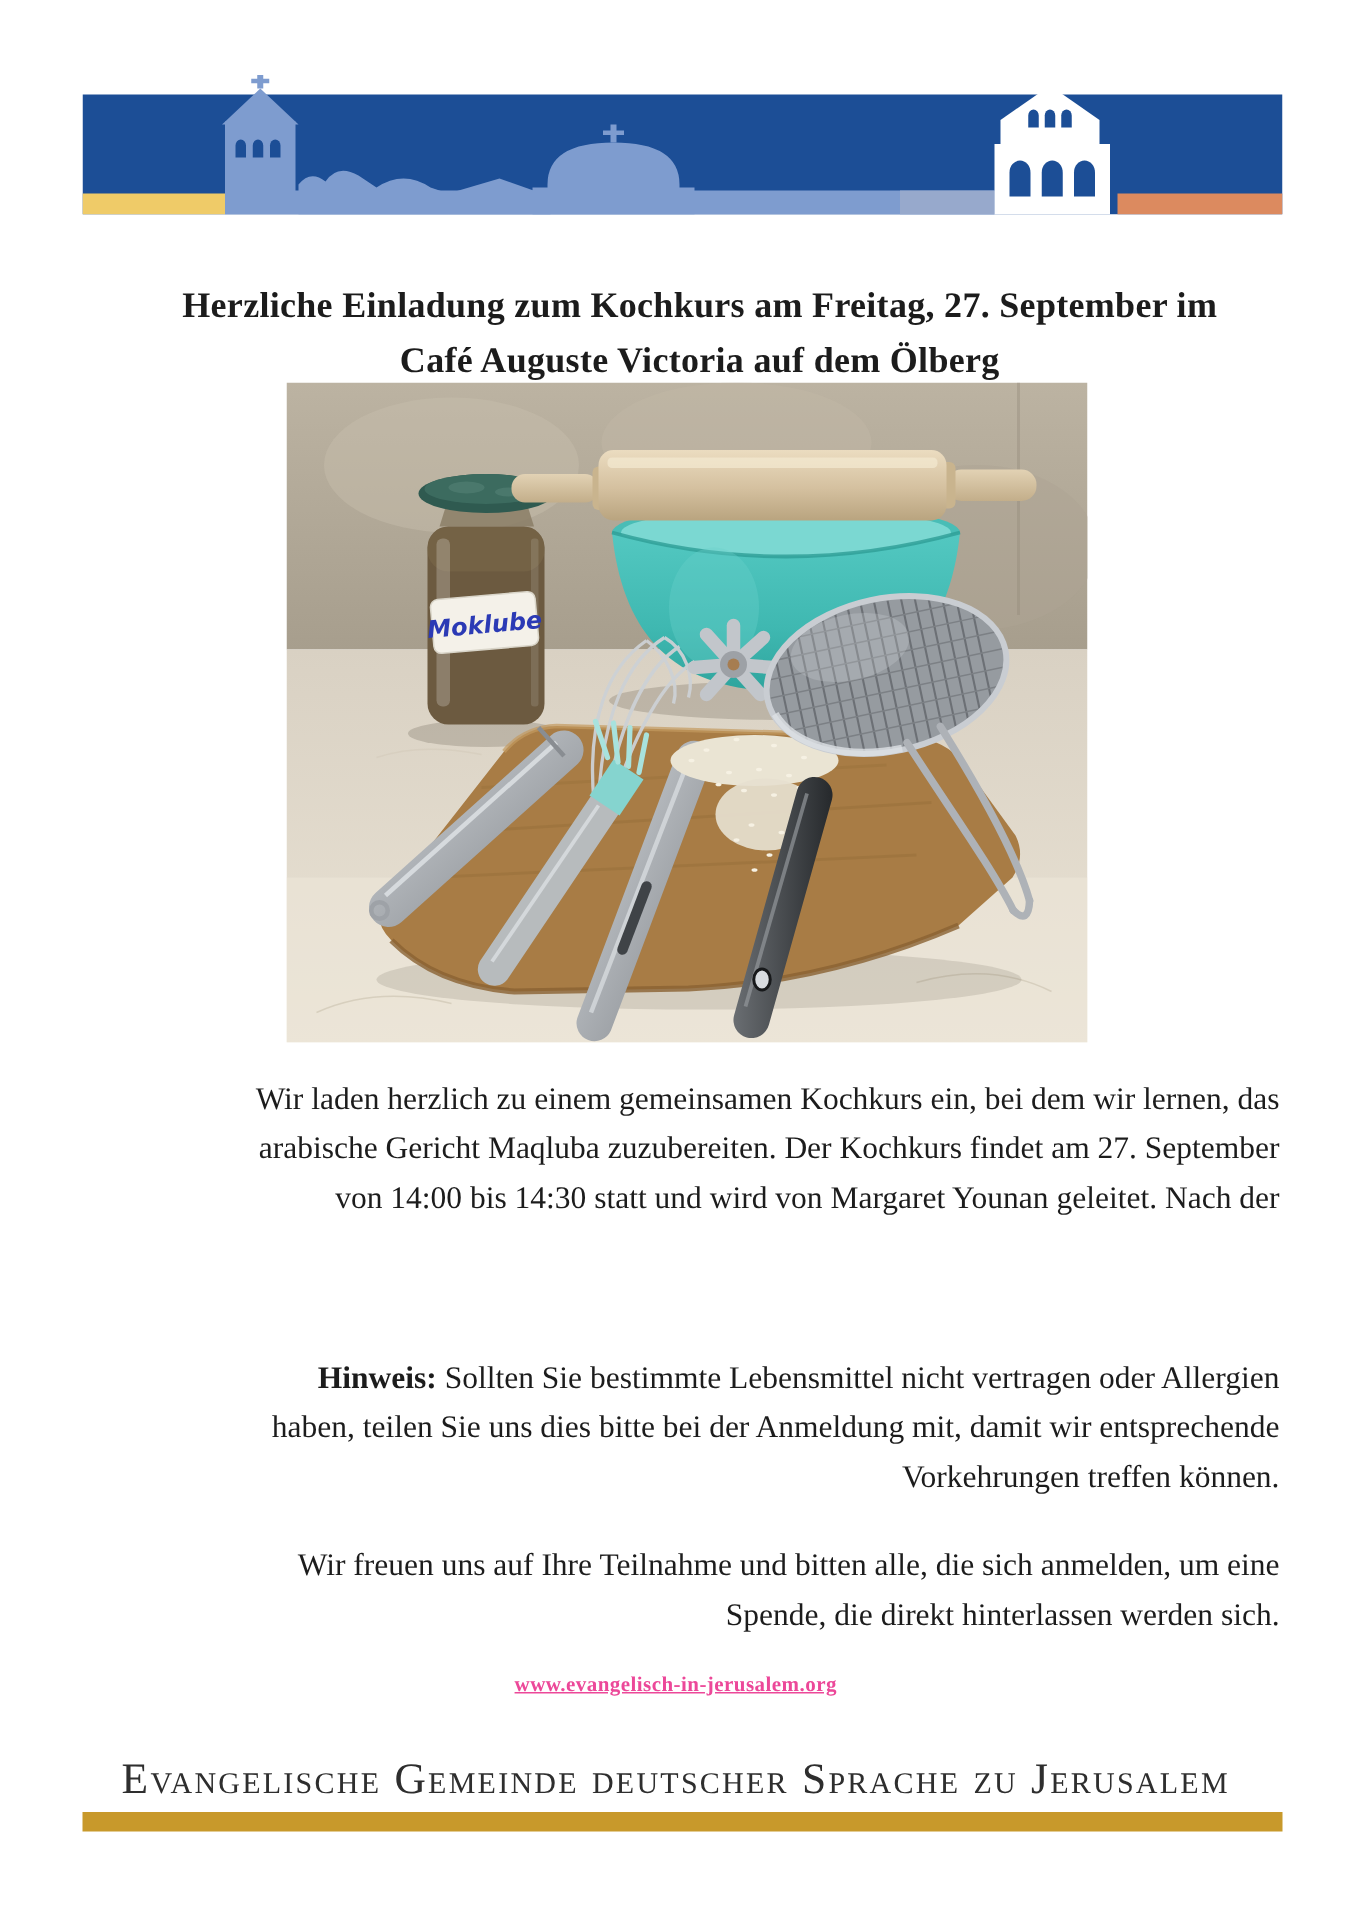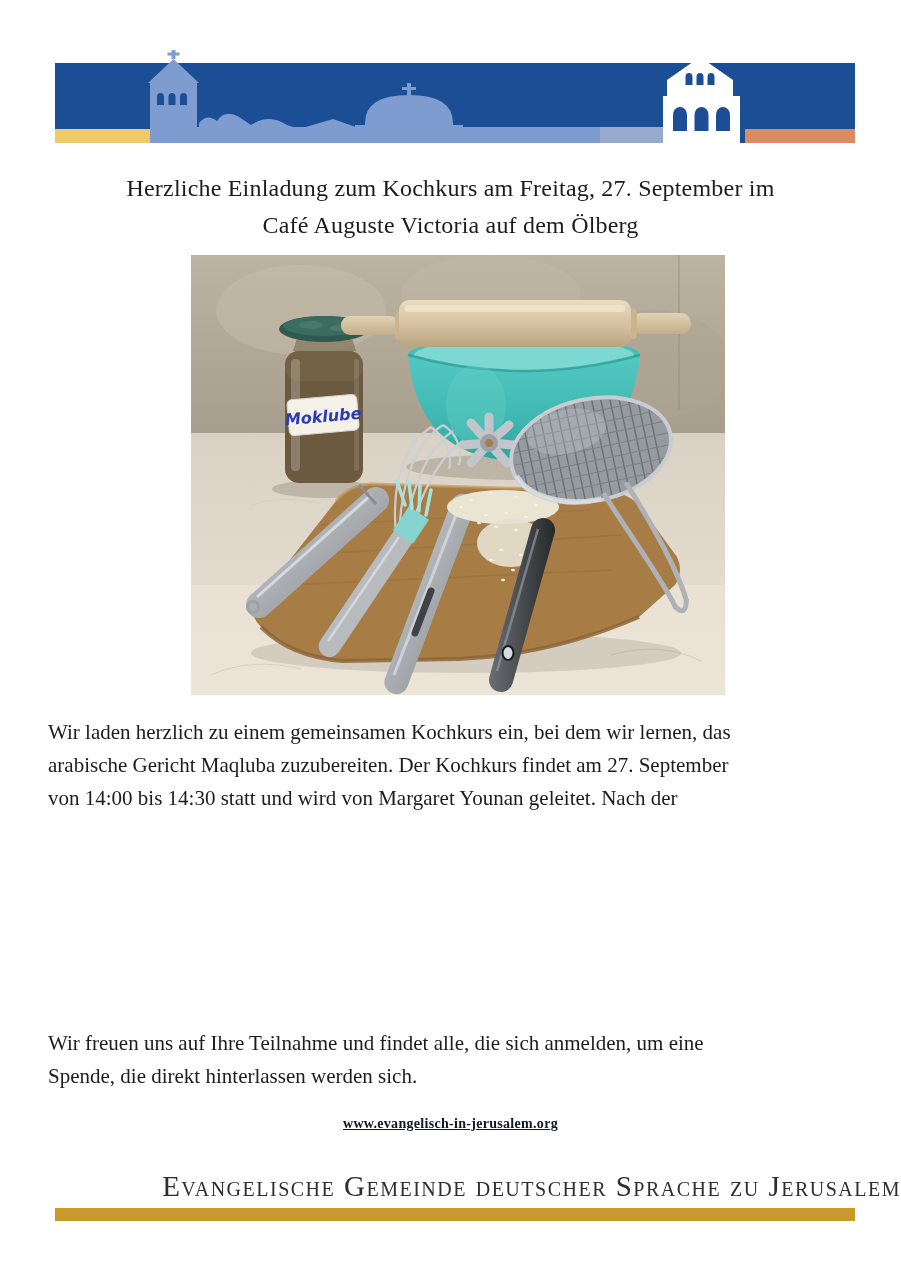--- a/index.html
+++ b/index.html
@@ -2,36 +2,36 @@
 <html><head>
 <meta charset="utf-8">
 <style>
   html,body { margin:0; padding:0; background:#ffffff; }
   .page {
     position:relative; width:901px; height:1276px; background:#ffffff;
     font-family:"Liberation Serif", serif; color:#1c1c1c; overflow:hidden;
   }
   .banner { position:absolute; left:55px; top:48px; width:800px; height:95px; display:block; }
   .title {
-    position:absolute; left:40px; top:170px; width:821px; margin:0;
-    font-size:24px; font-weight:normal; line-height:37px; text-align:center; letter-spacing:0.2px;
+    position:absolute; left:40px; top:170px; width:821px; margin:16px;
+    font-size:24px; font-weight:bold; line-height:37px; text-align:center; letter-spacing:0.2px;
   }
   .photo { position:absolute; left:191px; top:255px; width:534px; height:440px; display:block; }
-  .para { position:absolute; left:48px; width:805px; text-align:left; font-size:21px; line-height:33px; }
+  .para { position:absolute; left:48px; width:805px; text-align:right; font-size:21px; line-height:33px; }
   .p1 { top:716px; }
   .p2 { top:902px; }
   .p3 { top:1027px; }
   .b { font-weight:bold; }
   .linkwrap { position:absolute; left:0; top:1114px; width:901px; text-align:center; }
   .weblink {
-    font-size:14px; font-weight:bold; color:#0f172a;
+    font-size:14px; font-weight:bold; color:#ec4899;
     text-decoration:underline; letter-spacing:0.3px; cursor:pointer;
   }
   .footer {
-    position:absolute; left:0; top:1166px; width:901px; text-align:right;
+    position:absolute; left:0; top:1166px; width:901px; text-align:center;
     font-variant:small-caps; font-size:29px; letter-spacing:1.5px; color:#2e2e2e; line-height:40px;
   }
   .goldbar { position:absolute; left:55px; top:1208px; width:800px; height:13px; background:#C8992B; }
 </style>
 </head>
 <body>
 
 <div class="page">
 
   <svg class="banner" viewBox="0 -15 800 95" aria-hidden="true">
@@ -296,23 +296,28 @@
       <path d="M450,366 Q458,378 462,362" stroke="#AEB2B7" stroke-width="5" fill="none" stroke-linecap="round"></path>
     </g>
   </svg>
 
   <div class="para p1">
     <div>Wir laden herzlich zu einem gemeinsamen Kochkurs ein, bei dem wir lernen, das</div>
     <div>arabische Gericht Maqluba zuzubereiten. Der Kochkurs findet am 27. September</div>
     <div>von 14:00 bis 14:30 statt und wird von Margaret Younan geleitet. Nach der</div>
   </div>
 
+  <div class="para p2">
+    <div><span class="b">Hinweis:</span><span> Sollten Sie bestimmte Lebensmittel nicht vertragen oder Allergien</span></div>
+    <div>haben, teilen Sie uns dies bitte bei der Anmeldung mit, damit wir entsprechende</div>
+    <div>Vorkehrungen treffen können.</div>
+  </div>
 
   <div class="para p3">
-    <div>Wir freuen uns auf Ihre Teilnahme und findet alle, die sich anmelden, um eine</div>
+    <div>Wir freuen uns auf Ihre Teilnahme und bitten alle, die sich anmelden, um eine</div>
     <div>Spende, die direkt hinterlassen werden sich.</div>
   </div>
 
   <div class="linkwrap">
     <a class="weblink">www.evangelisch-in-jerusalem.org</a>
   </div>
 
   <div class="footer">Evangelische Gemeinde deutscher Sprache zu Jerusalem</div>
   <div class="goldbar"></div>
 

